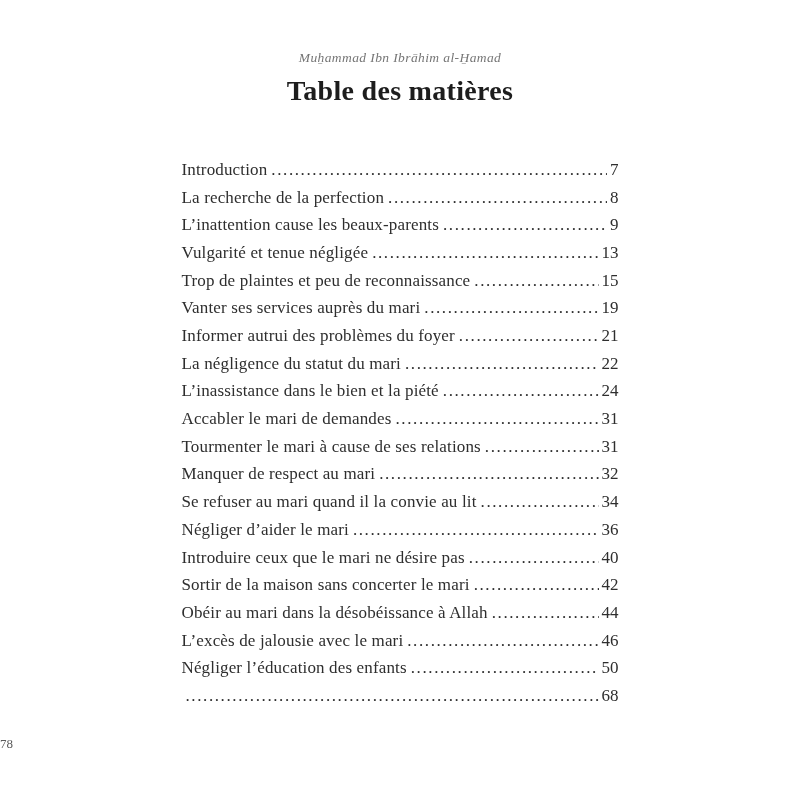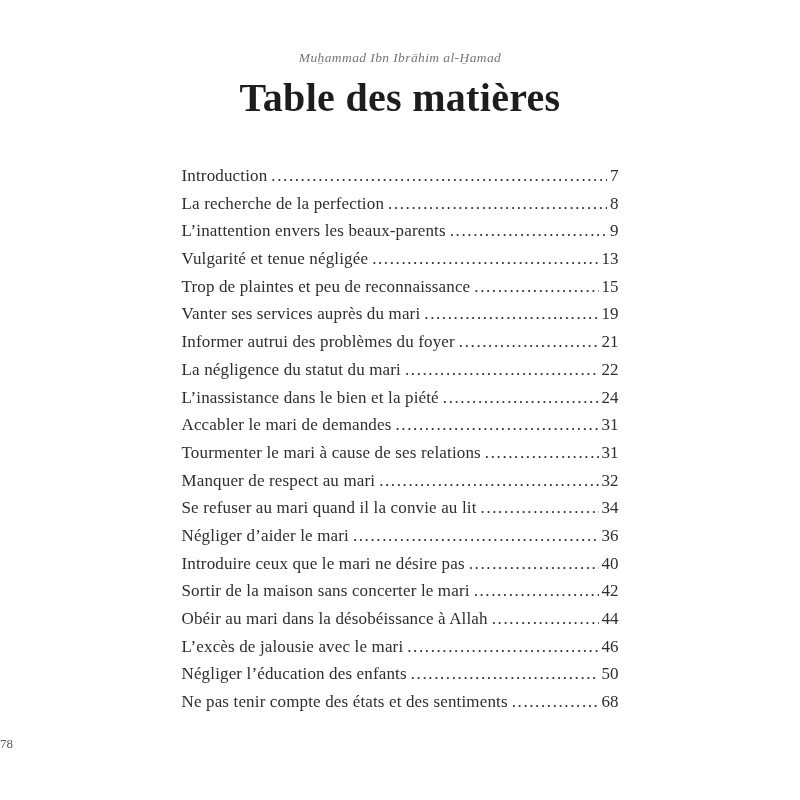--- a/index.html
+++ b/index.html
@@ -20,33 +20,33 @@
     margin-top: 50px;
     text-align: center;
     font-style: italic;
     font-size: 13.5px;
     letter-spacing: 0.4px;
     color: #757575;
   }
   .page-title {
     margin-top: 9px;
     text-align: center;
-    font-size: 40px;
+    font-size: 28px;
     font-weight: 700;
     letter-spacing: 0.3px;
     color: #1d1d1d;
     line-height: 1.15;
   }
   .toc {
     width: 437px;
     margin: 45px auto 0 auto;
   }
   .toc-entry {
     display: flex;
-    align-items: flex-start;
+    align-items: flex-end;
     height: 27.7px;
     font-size: 17px;
     color: #2e2e2e;
   }
   .toc-title {
     white-space: nowrap;
     letter-spacing: 0.15px;
   }
   .toc-dots {
     flex: 1;
@@ -85,21 +85,21 @@
     <span class="toc-page">7</span>
   </div>
 
   <div class="toc-entry">
     <span class="toc-title">La recherche de la perfection</span>
     <span class="toc-dots">........................................................................................................................</span>
     <span class="toc-page">8</span>
   </div>
 
   <div class="toc-entry">
-    <span class="toc-title">L’inattention envers les beaux-parents</span>
+    <span class="toc-title">L’inattention cause les beaux-parents</span>
     <span class="toc-dots">........................................................................................................................</span>
     <span class="toc-page">9</span>
   </div>
 
   <div class="toc-entry">
     <span class="toc-title">Vulgarité et tenue négligée</span>
     <span class="toc-dots">........................................................................................................................</span>
     <span class="toc-page">13</span>
   </div>
 
@@ -187,20 +187,19 @@
     <span class="toc-page">46</span>
   </div>
 
   <div class="toc-entry">
     <span class="toc-title">Négliger l’éducation des enfants</span>
     <span class="toc-dots">........................................................................................................................</span>
     <span class="toc-page">50</span>
   </div>
 
   <div class="toc-entry">
-    <span class="toc-title">Ne pas tenir compte des états et des sentiments</span>
     <span class="toc-dots">........................................................................................................................</span>
     <span class="toc-page">68</span>
   </div>
 </div>
 
   <div class="footer-page-number">78</div>
 </div>
 
 </body></html>

